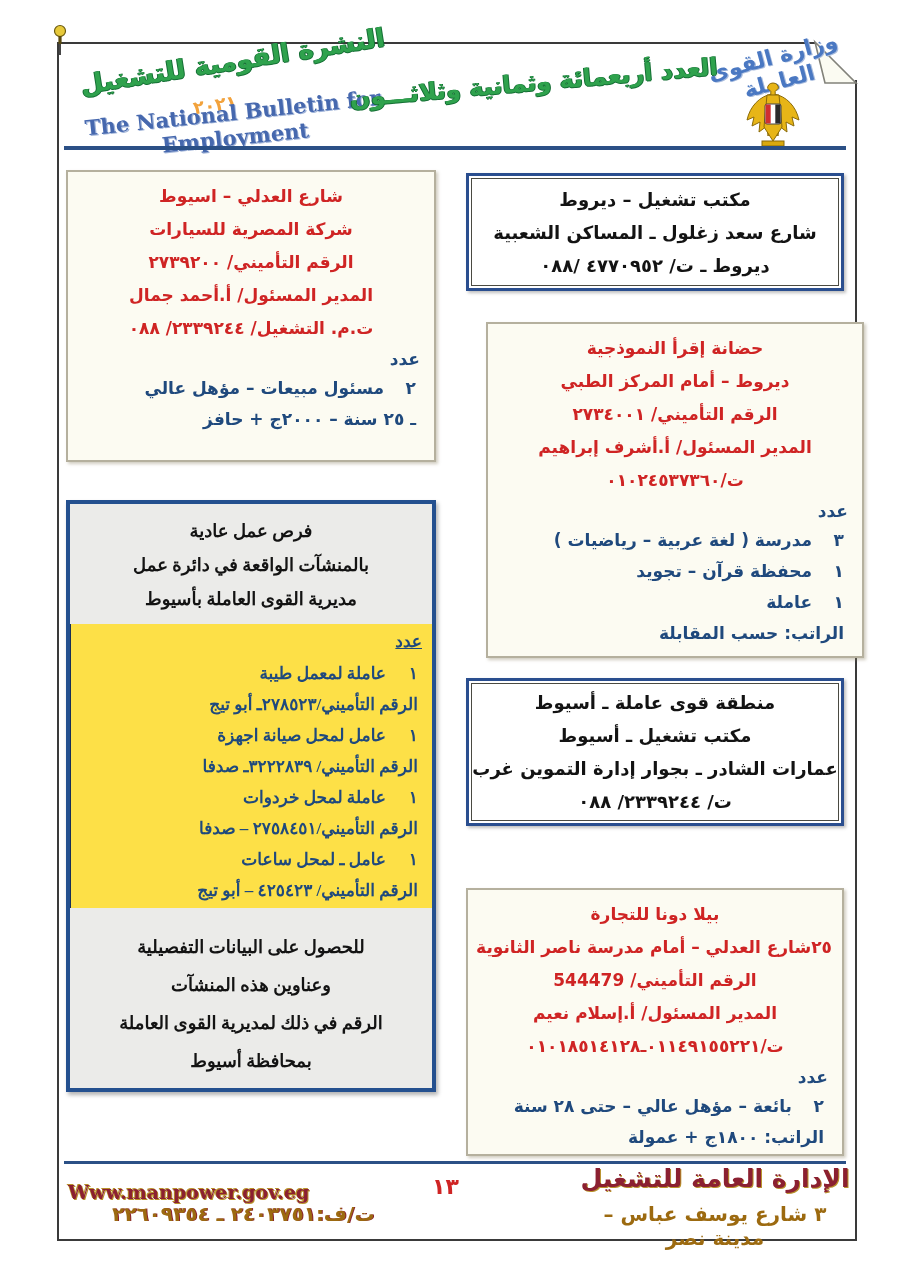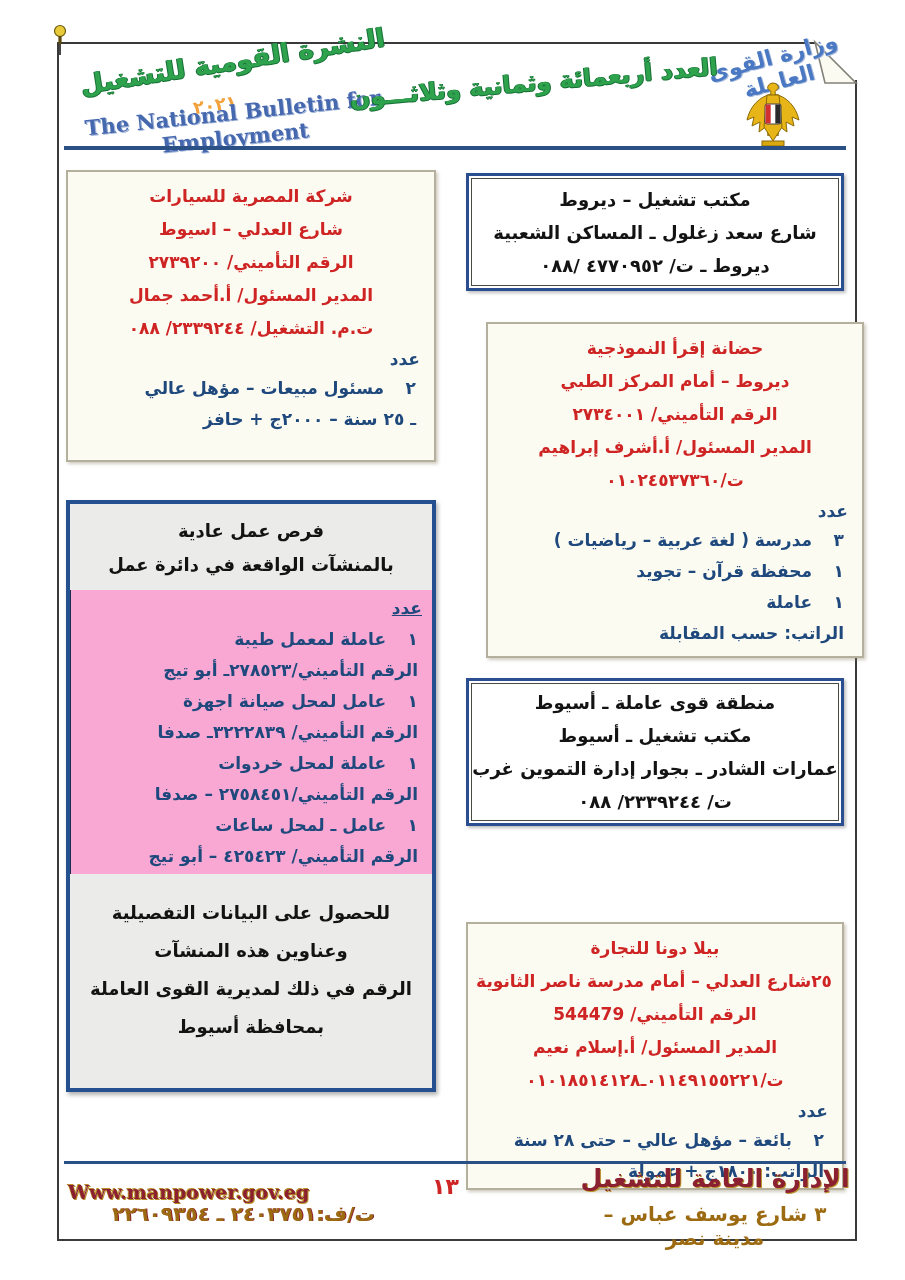--- a/index.html
+++ b/index.html
@@ -50,22 +50,22 @@
   .dline{text-align:center;font-weight:bold;font-size:18px;line-height:33px;color:#131313;white-space:nowrap;}
   .cream{border:2px solid #b5b09e;background:#fcfbf2;padding:8px 10px 4px;
     box-shadow:2px 2px 3px rgba(140,130,100,.4);}
   .redline{text-align:center;color:#cf2424;font-weight:bold;font-size:17px;line-height:33px;white-space:nowrap;}
   .count{color:#1f497d;font-weight:bold;font-size:17px;line-height:28px;padding-right:4px;text-align:right;}
   .count.u{text-decoration:underline;}
   .item{display:flex;color:#1f497d;font-weight:bold;font-size:17px;line-height:31px;}
   .item .n{width:32px;flex:none;text-align:right;padding-right:8px;}
   .item .t{flex:1;white-space:nowrap;}
   .item.cont{padding-right:8px;}
-  .navybox{border:4px solid #24508f;background:#f9a8d4;display:flex;flex-direction:column;
-    box-shadow:inset 1px 1px 0 #1a2f55,2px 3px 4px rgba(0,0,0,.3);}
+  .navybox{border:4px solid #24508f;background:#fde047;display:flex;flex-direction:column;
+    box-shadow:inset 1px 1px 0 #1a2f55,2px 3px 4px rgba(0,0,0,.3);font-family:Liberation Serif, serif;}
   .graysec{background:#ebebe9;}
   .headsec{padding:10px 4px 8px;}
   .blackline{text-align:center;font-weight:bold;color:#131313;font-size:18px;line-height:34px;white-space:nowrap;}
   .listsec{padding:2px 6px;}
   .notesec{flex:1;padding-top:20px;}
   .notesec .blackline{line-height:38px;}
   
   .site{
     position:absolute;left:68px;top:1166px;
     font-family:"DejaVu Serif",serif;font-size:19px;font-weight:bold;color:#8b2031;
@@ -118,39 +118,40 @@
   <path d="M25 15 h12 l3 32 l-9 14 l-9 -14 z" fill="#e7b517" stroke="#8a6a08" stroke-width="1"></path>
   <rect x="23" y="24" width="16" height="20" rx="2" fill="#ffffff" stroke="#444" stroke-width="1"></rect>
   <rect x="23.5" y="24.5" width="5.2" height="19" fill="#d03030"></rect>
   <rect x="33.3" y="24.5" width="5.2" height="19" fill="#2b2b2b"></rect>
   <rect x="20" y="61" width="22" height="5" fill="#d9a90f" stroke="#8a6a08" stroke-width="1"></rect>
 </svg>
 
 <div class="rule" style="left:64px;top:146px;width:782px;height:4px;"></div>
 
 <div class="box cream" style="left:66px;top:170px;width:370px;height:292px;">
+  <div class="redline">شارع العدلي – اسيوط</div>
   <div class="redline">شركة المصرية للسيارات</div>
-  <div class="redline">شارع العدلي – اسيوط</div>
   <div class="redline">الرقم التأميني/ ٢٧٣٩٢٠٠</div>
   <div class="redline">المدير المسئول/ أ.أحمد جمال</div>
   <div class="redline">ت.م. التشغيل/ ٢٣٣٩٢٤٤/ ٠٨٨</div>
   <div class="count">عدد</div>
   <div class="item">
     <span class="n">٢</span>
     <span class="t">مسئول مبيعات – مؤهل عالي</span>
   </div>
   <div class="item cont">
     <span class="t">ـ ٢٥ سنة – ٢٠٠٠ج + حافز</span>
   </div>
 </div>
 
 <div class="box navybox" style="left:66px;top:500px;width:370px;height:592px;">
   <div class="headsec graysec">
     <div class="blackline">فرص عمل عادية</div>
     <div class="blackline">بالمنشآت الواقعة في  دائرة عمل</div>
+    <div class="blackline">مديرية القوى العاملة بأسيوط</div>
   </div>
   <div class="count u" style="padding:4px 10px 0 0;">عدد</div>
   <div class="listsec">
     <div class="item">
       <span class="n">١</span>
       <span class="t">عاملة لمعمل طيبة</span>
     </div>
     <div class="item cont">
       <span class="t">الرقم التأميني/٢٧٨٥٢٣ـ أبو تيج</span>
     </div>
@@ -218,21 +219,21 @@
 
 <div class="box double-outer" style="left:466px;top:678px;width:378px;height:148px;">
   <div class="double-inner">
     <div class="dline">منطقة قوى عاملة ـ أسيوط</div>
     <div class="dline">مكتب تشغيل ـ أسيوط</div>
     <div class="dline">عمارات الشادر ـ بجوار إدارة التموين غرب</div>
     <div class="dline">ت/ ٢٣٣٩٢٤٤/ ٠٨٨</div>
   </div>
 </div>
 
-<div class="box cream" style="left:466px;top:888px;width:378px;height:268px;margin-top:34px;">
+<div class="box cream" style="left:466px;top:888px;width:378px;height:268px;">
   <div class="redline">بيلا دونا للتجارة</div>
   <div class="redline">٢٥شارع العدلي – أمام مدرسة ناصر الثانوية</div>
   <div class="redline">الرقم التأميني/ 544479</div>
   <div class="redline">المدير المسئول/ أ.إسلام نعيم</div>
   <div class="redline">ت/٠١١٤٩١٥٥٢٢١ـ٠١٠١٨٥١٤١٢٨</div>
   <div class="count">عدد</div>
   <div class="item">
     <span class="n">٢</span>
     <span class="t">بائعة – مؤهل عالي – حتى ٢٨ سنة</span>
   </div>

